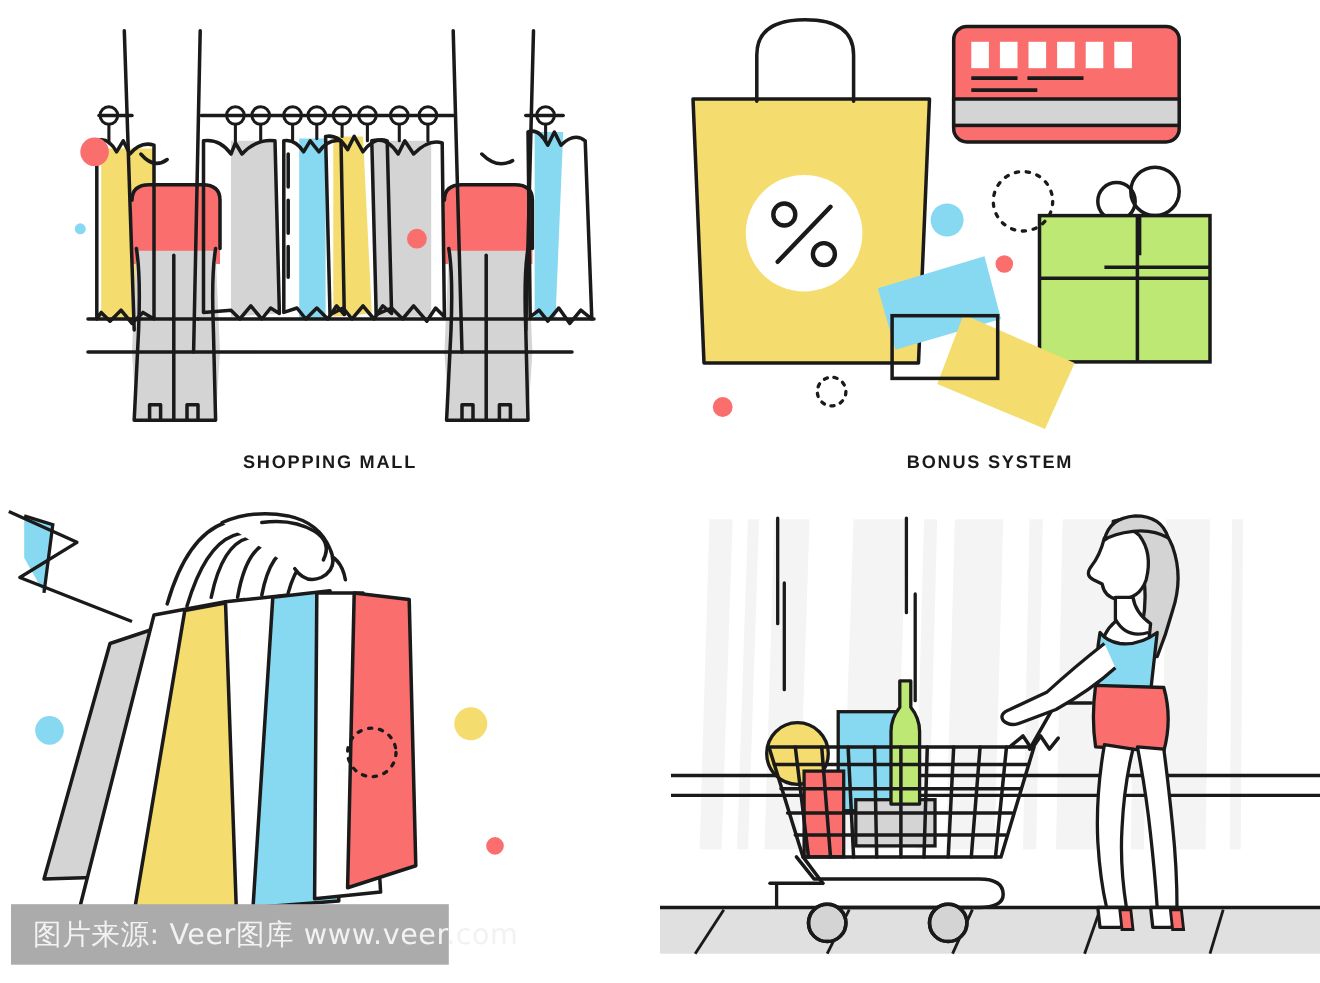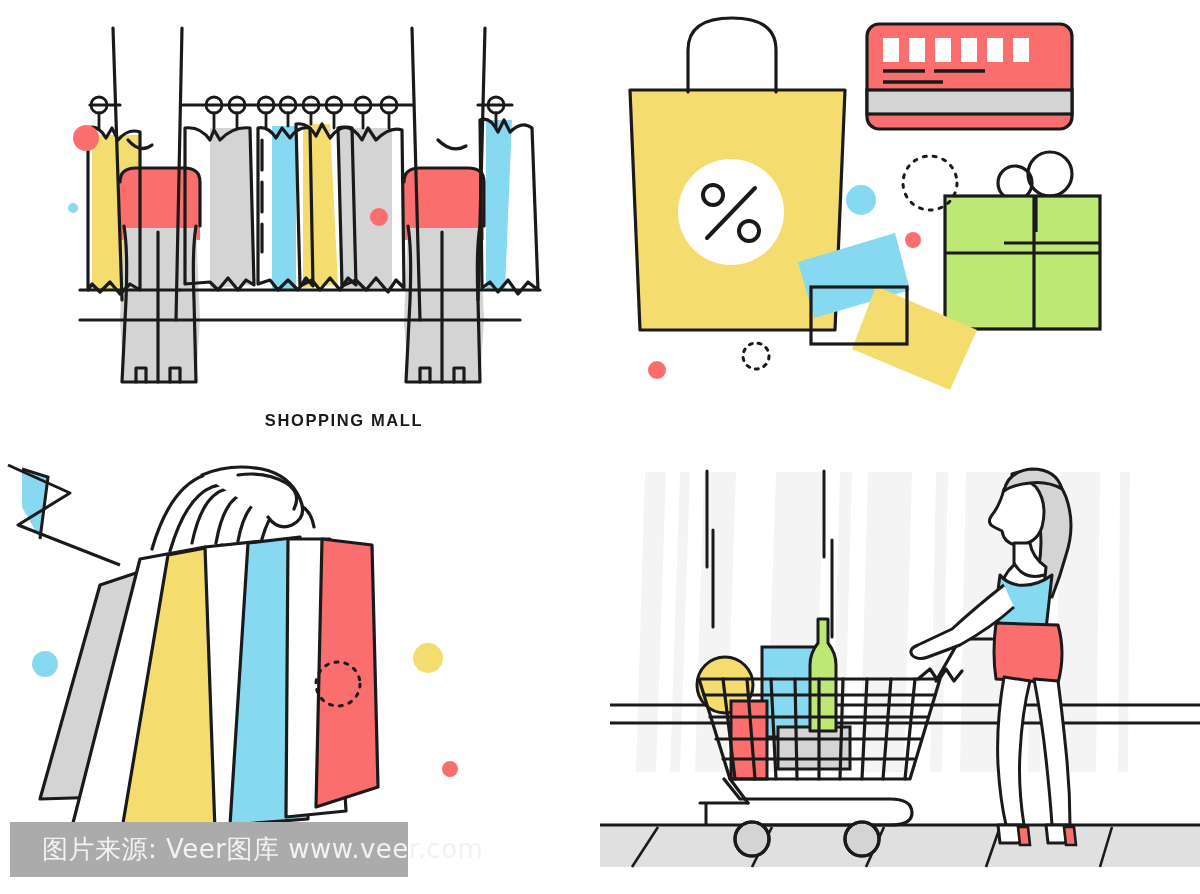--- a/index.html
+++ b/index.html
@@ -14,30 +14,29 @@
     grid-template-columns:600px 600px;
     grid-template-rows:447px 447px;
   }
   .panel{position:relative;overflow:hidden;background:#fff;}
   .panel .art{position:absolute;left:0;top:0;width:100%;height:100%;}
   .panel .art svg{display:block;width:100%;height:100%;}
   .caption{
     position:absolute;left:0;width:100%;text-align:center;
     font-size:16.5px;font-weight:bold;letter-spacing:1.6px;color:#1a1a1a;
     font-family:"Liberation Sans","DejaVu Sans",sans-serif;
-    margin-left:44px;
   }
   .p1 .caption,.p2 .caption{top:411px;}
   .p3 .caption,.p4 .caption{top:834px;}
   .p3 .caption,.p4 .caption{top:387px;}
   .watermark{
     position:absolute;left:10px;top:822px;width:398px;height:55px;
     background:#ababab;
     display:flex;align-items:center;
-    box-sizing:border-box;padding-left:32px;
+    box-sizing:border-box;padding-left:20px;
     z-index:50;
   }
   .watermark span{
     color:#f2f2f2;font-size:26px;letter-spacing:0.5px;white-space:nowrap;
     font-family:"DejaVu Sans","Liberation Sans",sans-serif;
   }
 </style>
 </head>
 <body>
 
@@ -191,20 +190,21 @@
         </g>
 
         <circle cx="330" cy="183" r="27" fill="none" stroke="#1a1a1a" stroke-width="3" stroke-dasharray="3 7" stroke-linecap="round"></circle>
         <circle cx="156" cy="356" r="13" fill="none" stroke="#1a1a1a" stroke-width="3" stroke-dasharray="3 6" stroke-linecap="round"></circle>
 
         <circle cx="261" cy="200" r="15" fill="#87D9F2"></circle>
         <circle cx="313" cy="240" r="8" fill="#FA6E6E"></circle>
         <circle cx="57" cy="370" r="9" fill="#FA6E6E"></circle>
       </svg>
     </div>
+    <div class="caption">BONUS SYSTEM</div>
   </div>
 
   <div class="panel p3">
     <div class="art">
       <svg viewBox="0 0 600 447" xmlns="http://www.w3.org/2000/svg">
 
         <polygon points="22,22 48,30 40,92 22,60" fill="#87D9F2"></polygon>
         <path d="M22 22 L48 30 L40 92" fill="none" stroke="#1a1a1a" stroke-width="3"></path>
         <path d="M8 18 L70 46 L18 78 L120 118" fill="none" stroke="#1a1a1a" stroke-width="3" stroke-linejoin="round"></path>
 

